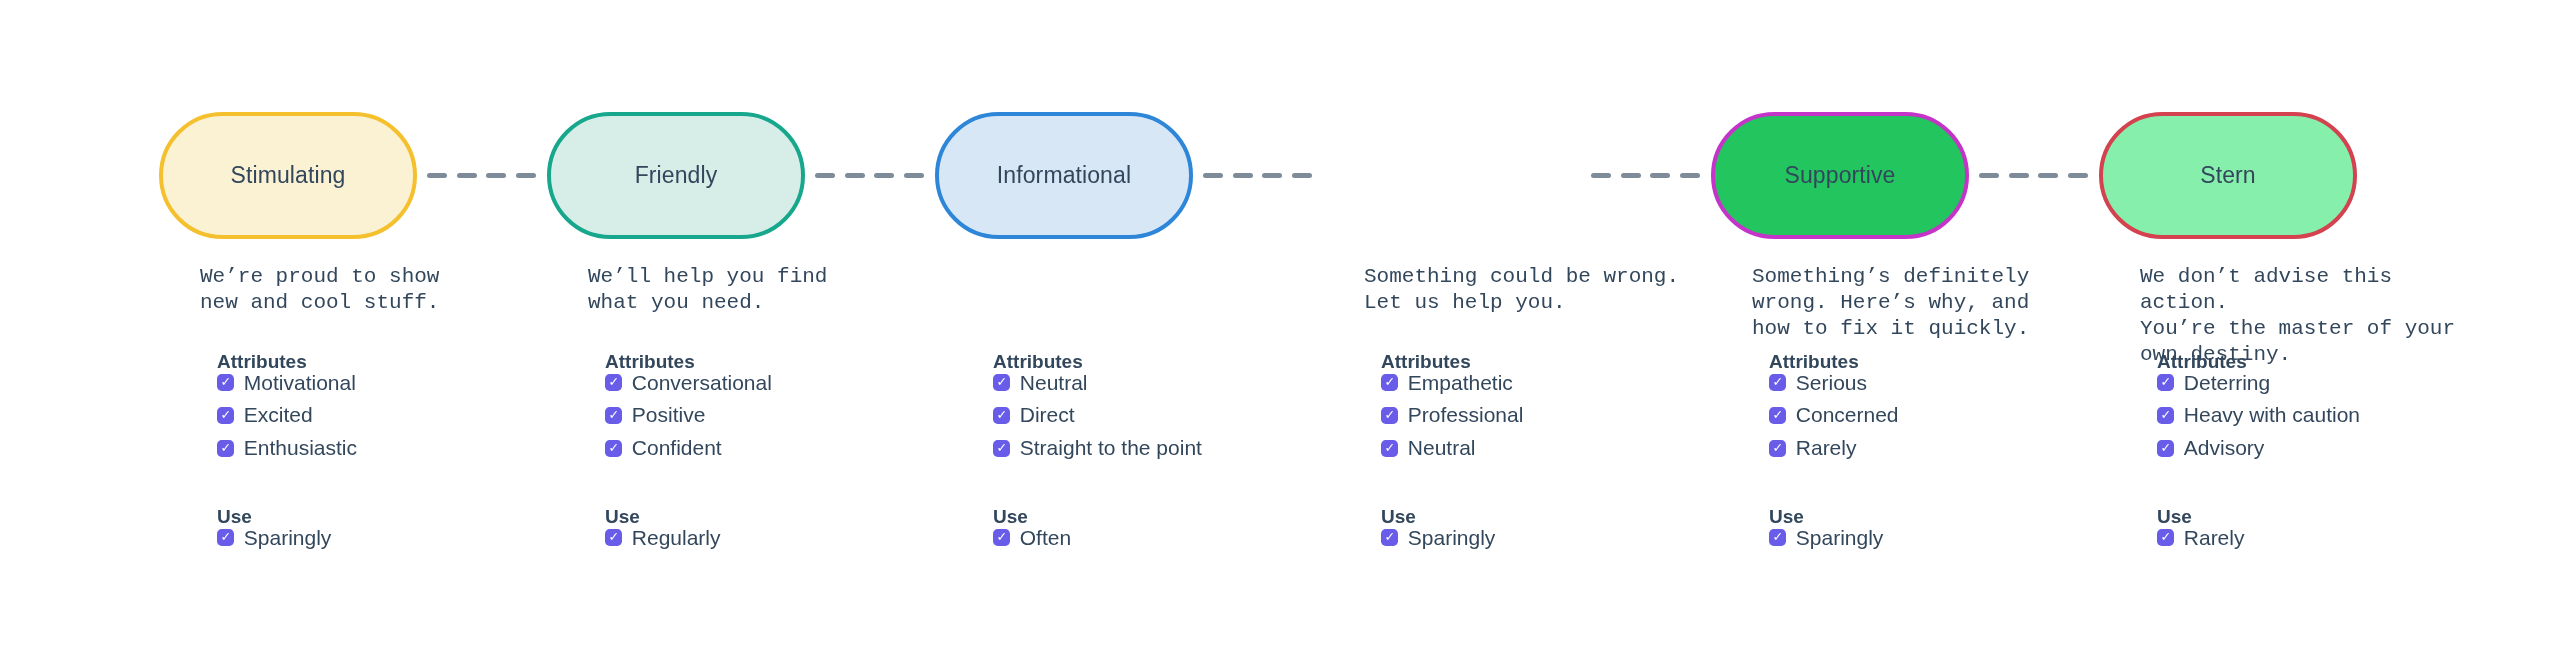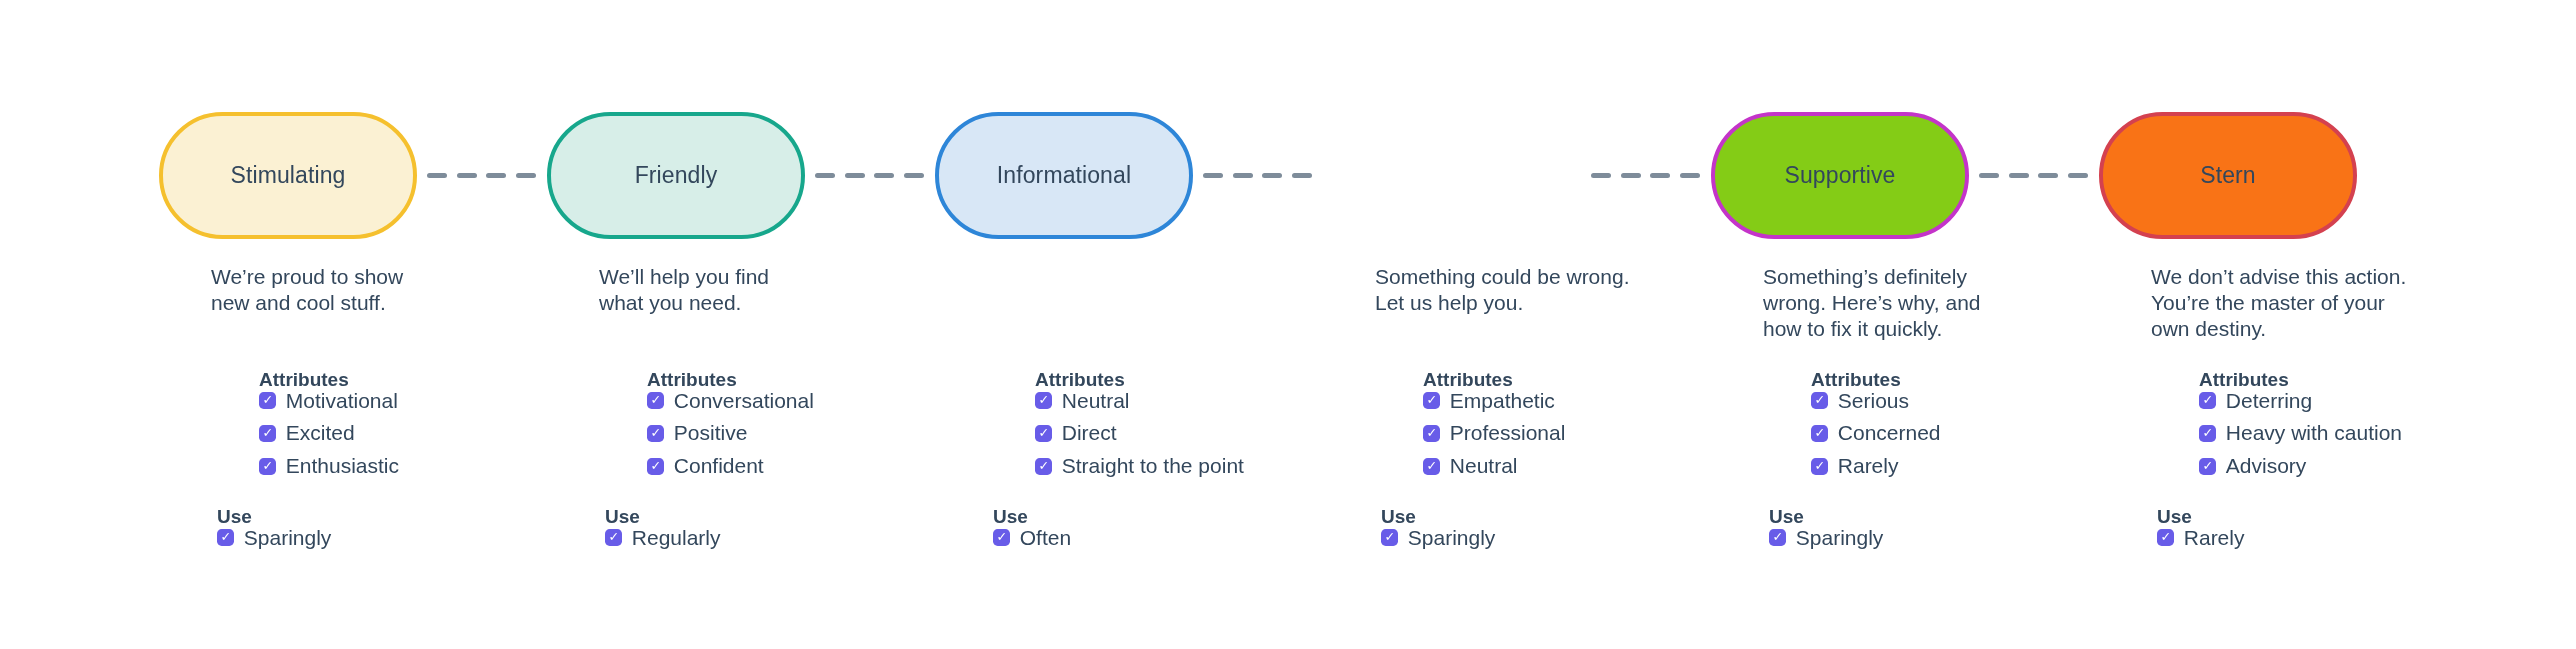--- a/index.html
+++ b/index.html
@@ -53,34 +53,35 @@
   }
   .dash {
     width: 20px;
     height: 5.4px;
     border-radius: 2.7px;
     background: #7E8C9A;
     flex: none;
   }
   .desc {
     position: absolute;
-    left: 52px;
+    left: 41px;
     top: 152px;
     width: 322px;
     font-size: 21px;
     line-height: 26px;
     color: #33475C;
     white-space: pre-line;
+    font-family: Liberation Mono, monospace;
   }
   .section {
     position: absolute;
     left: 58px;
     width: 315px;
   }
-  .section.attrs { top: 256px; margin-left: 42px; }
+  .section.attrs { top: 238px; }
   .section.use  { top: 393px; }
   .section-title {
     font-size: 19px;
     font-weight: bold;
     line-height: 24px;
     color: #33475C;
   }
   .check-row {
     display: flex;
     align-items: center;
@@ -245,21 +246,21 @@
     <div class="section use">
       <div class="section-title">Use</div>
       <div class="check-row">
         <span class="checkbox" style="background: rgb(104, 92, 232);">✓</span>
         <span class="check-label">Sparingly</span>
       </div>
     </div>
   </div>
 
   <div class="column">
-    <div class="pill" style="border-color: rgb(196, 52, 201); background: #84cc16;">
+    <div class="pill" style="border-color: rgb(196, 52, 201); background: #22c55e;">
       <span class="pill-label">Supportive</span>
     </div>
     <div class="connector">
       <span class="dash" style="background: rgb(126, 140, 154);"></span>
         <span class="dash" style="background: rgb(126, 140, 154);"></span>
         <span class="dash" style="background: rgb(126, 140, 154);"></span>
         <span class="dash" style="background: rgb(126, 140, 154);"></span>
     </div>
     <div class="desc">Something’s definitely
 wrong. Here’s why, and
@@ -282,21 +283,21 @@
     <div class="section use">
       <div class="section-title">Use</div>
       <div class="check-row">
         <span class="checkbox" style="background: rgb(104, 92, 232);">✓</span>
         <span class="check-label">Sparingly</span>
       </div>
     </div>
   </div>
 
   <div class="column">
-    <div class="pill" style="border-color: rgb(212, 65, 79); background: #f97316; justify-content: center;">
+    <div class="pill" style="border-color: rgb(212, 65, 79); background: #86efac; justify-content: center;">
       <span class="pill-label">Stern</span>
     </div>
     <div class="desc">We don’t advise this action.
 You’re the master of your
 own destiny.</div>
     <div class="section attrs">
       <div class="section-title">Attributes</div>
       <div class="check-row">
         <span class="checkbox" style="background: rgb(104, 92, 232);">✓</span>
         <span class="check-label">Deterring</span>

